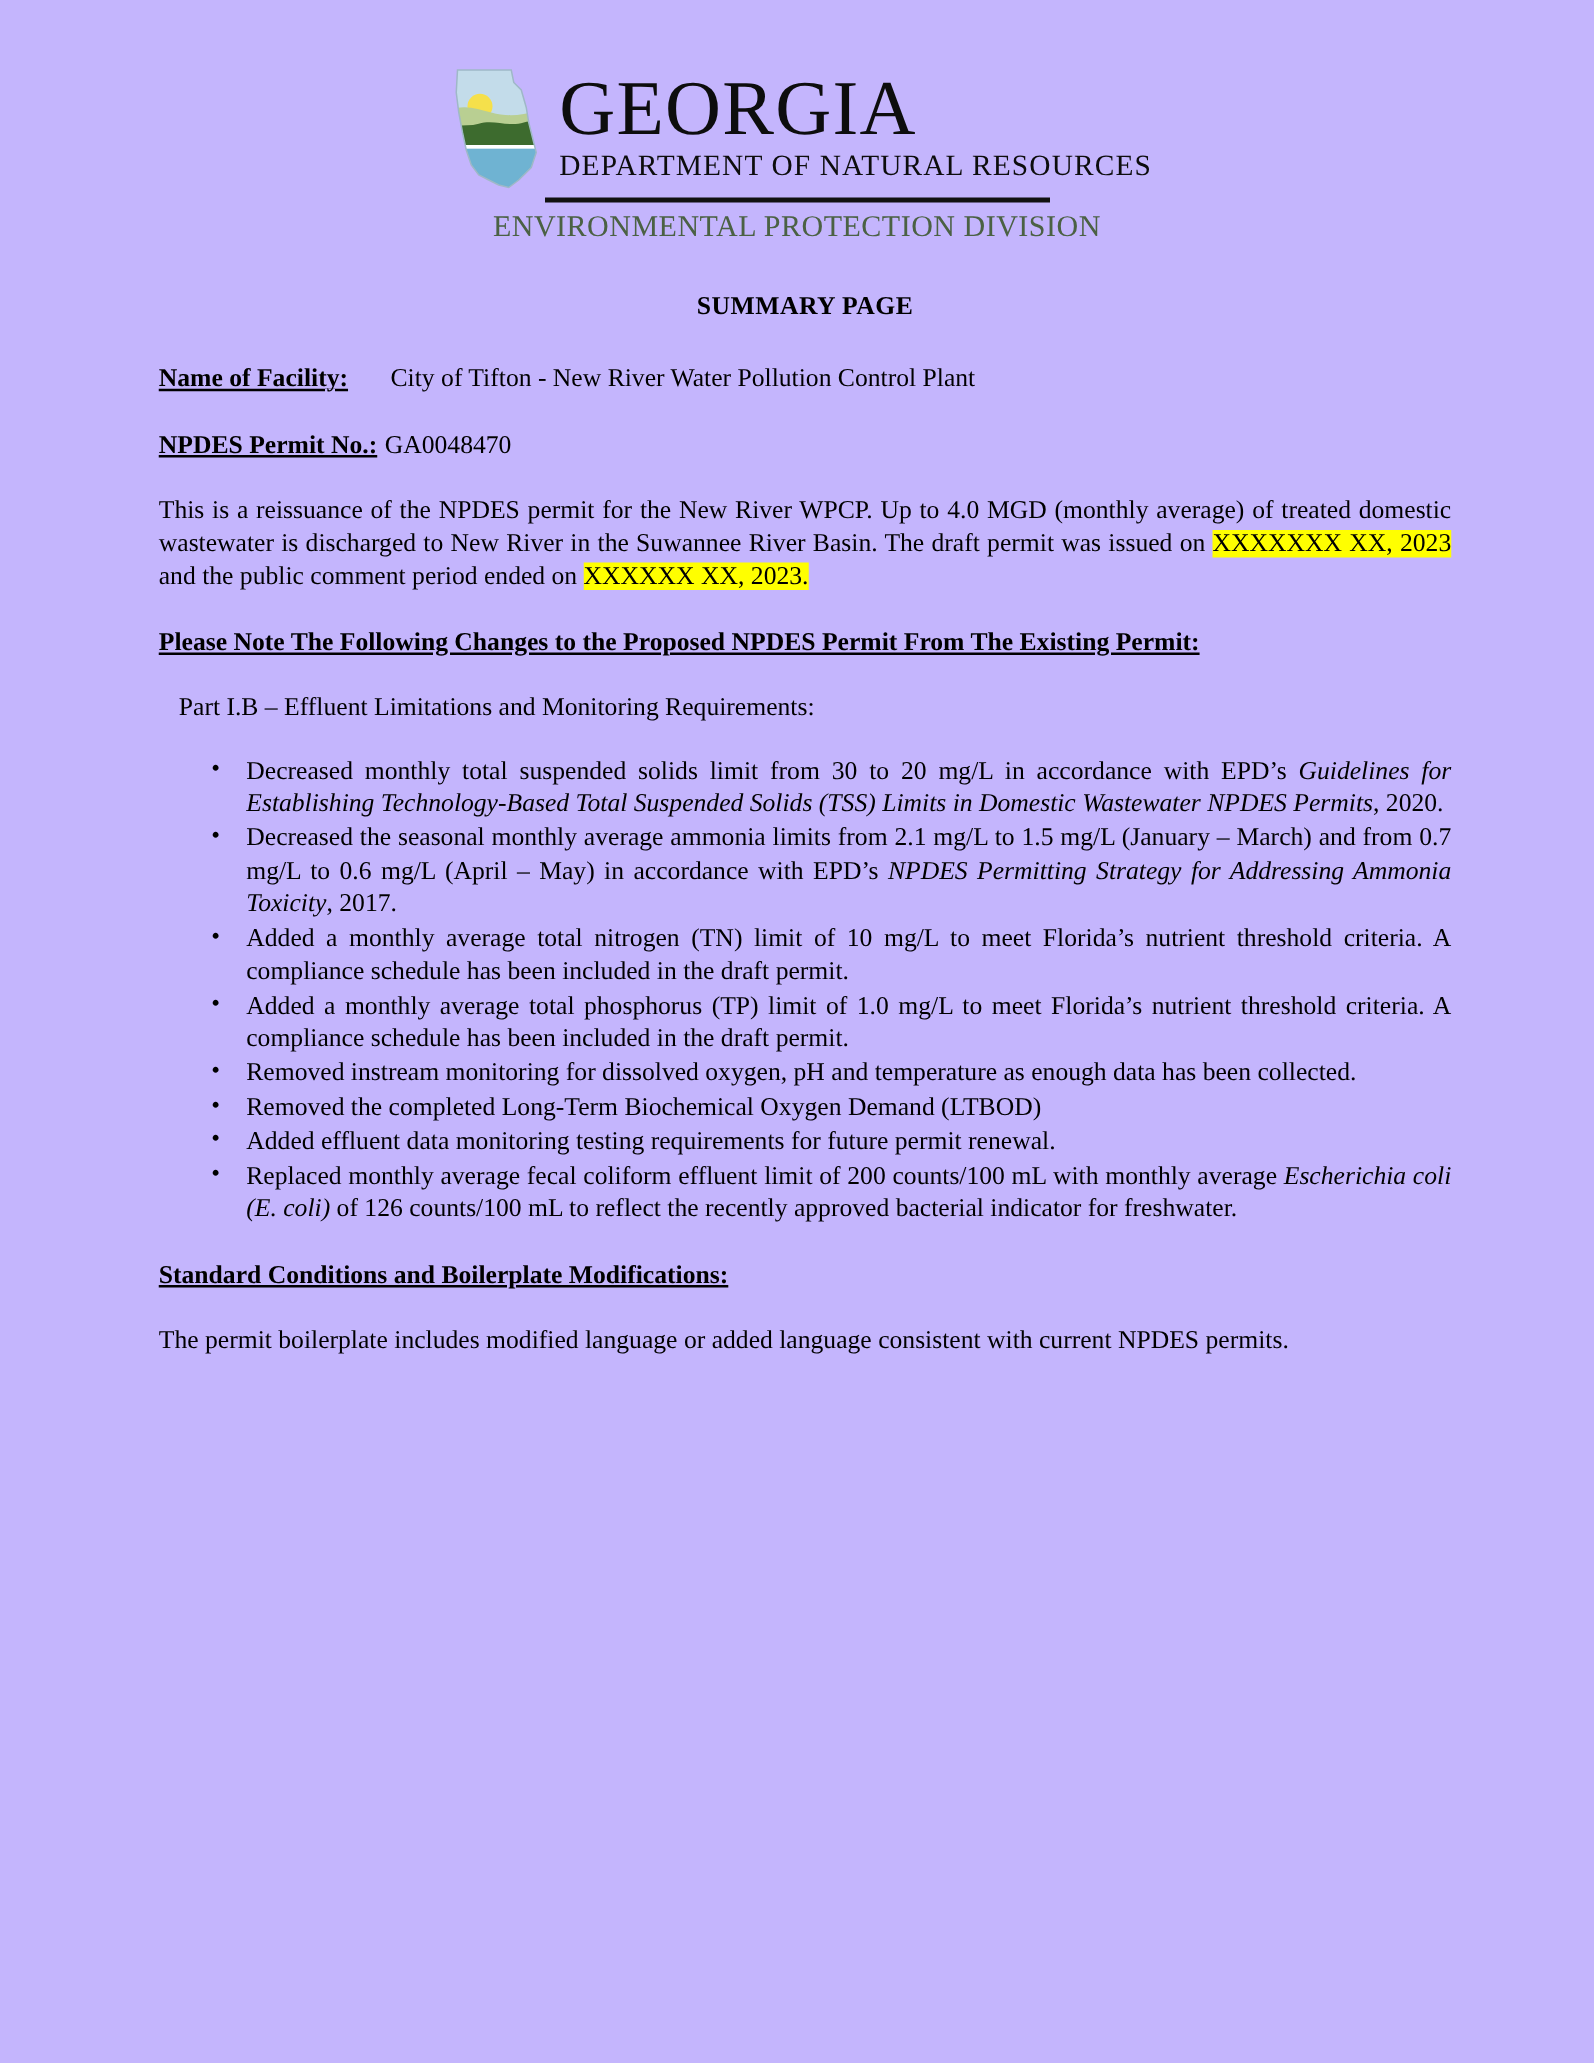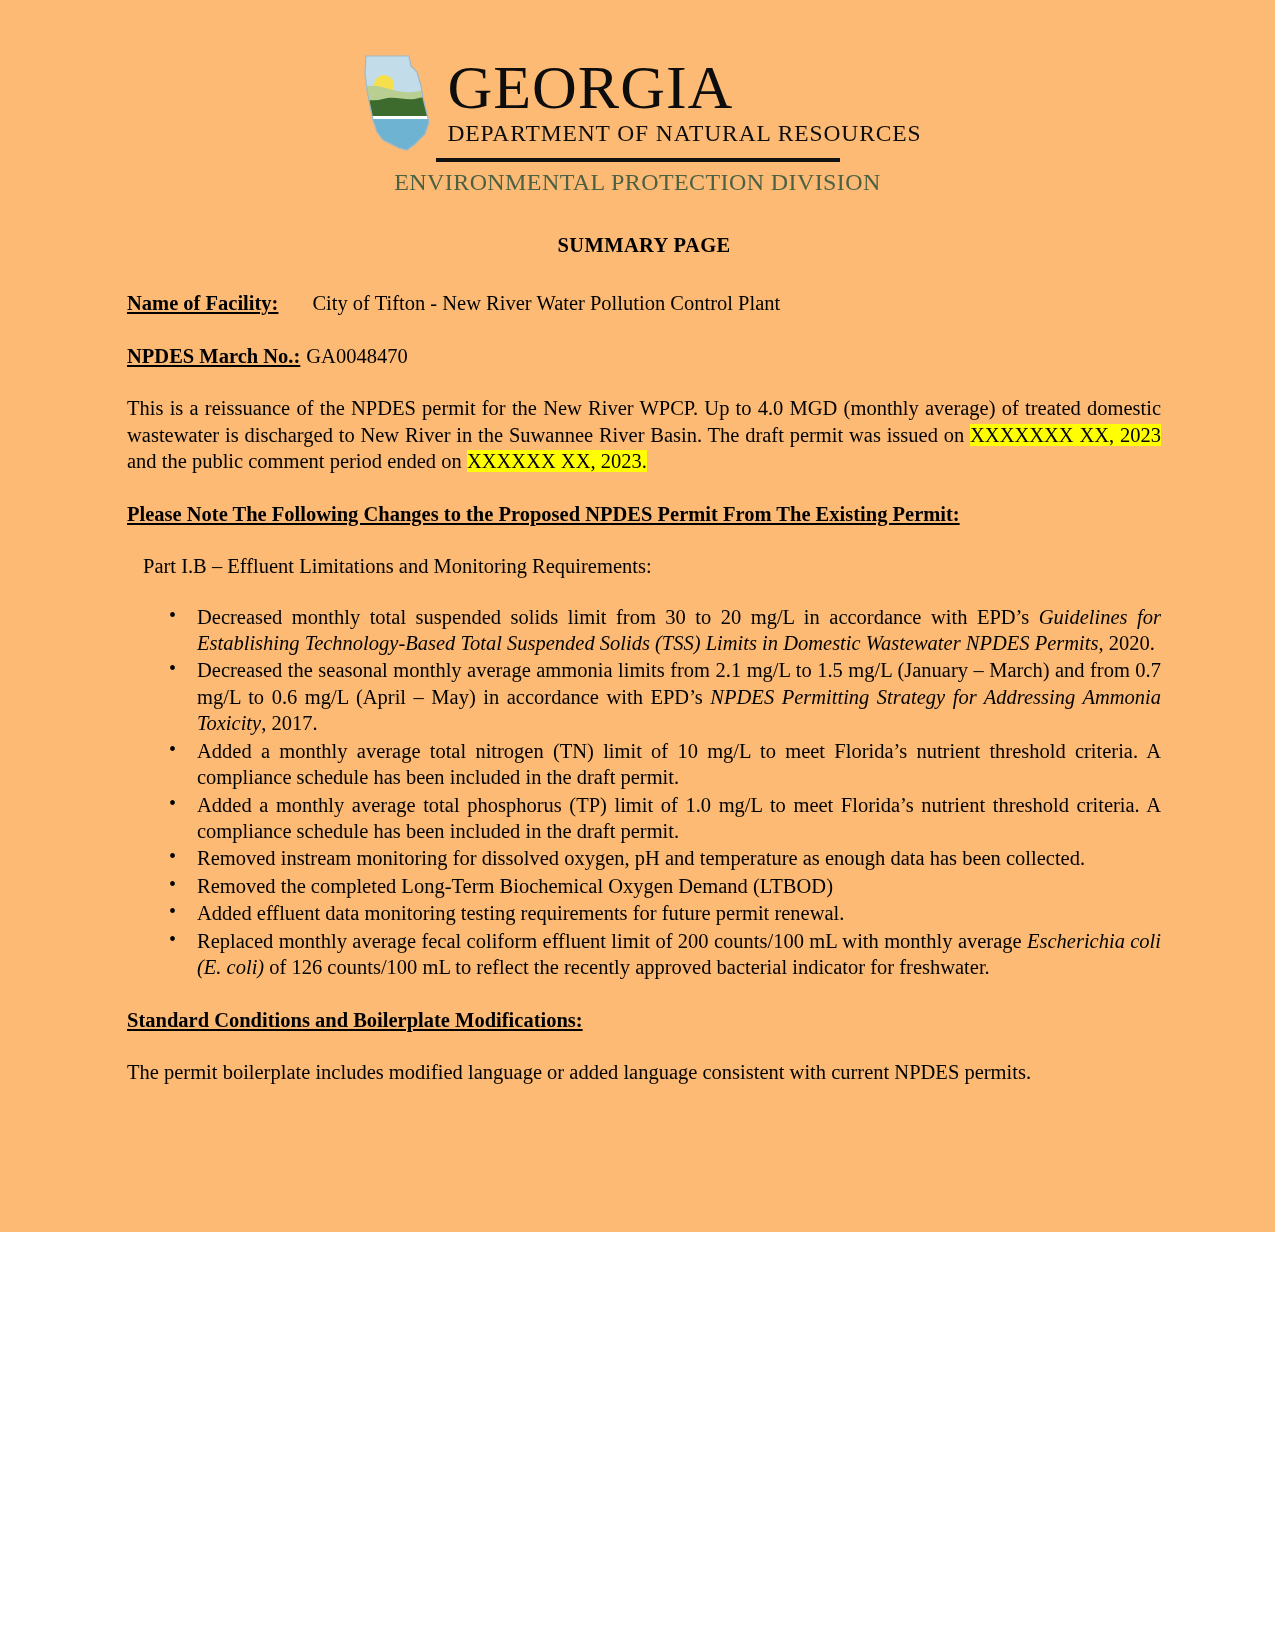--- a/index.html
+++ b/index.html
@@ -3,22 +3,22 @@
 <meta charset="utf-8">
 <style>
   html, body {
     margin: 0;
     padding: 0;
     background: #ffffff;
   }
   .page {
     position: relative;
     width: 1275px;
-    height: 1232px;
-    background: #fdba74;
+    height: 1650px;
+    background: #c4b5fd;
     margin: 0 auto;
     font-family: "Liberation Serif", "DejaVu Serif", serif;
     color: #000000;
     overflow: hidden;
     box-sizing: border-box;
   }
 
   
   .logo-block {
     position: absolute;
@@ -217,21 +217,21 @@
 
   <div class="content">
 
     <div class="doc-title">SUMMARY PAGE</div>
 
     <div class="field-row">
       <span class="field-label">Name of Facility:</span><span class="field-value fac-value">City of Tifton - New River Water Pollution Control Plant</span>
     </div>
 
     <div class="field-row">
-      <span class="field-label">NPDES March No.:</span><span class="field-value">GA0048470</span>
+      <span class="field-label">NPDES Permit No.:</span><span class="field-value">GA0048470</span>
     </div>
 
     <p class="para"><span>This is a reissuance of the NPDES permit for the New River WPCP. Up to 4.0 MGD (monthly average) of treated domestic wastewater is discharged to New River in the Suwannee River Basin. The draft permit was issued on </span><span class="hl">XXXXXXX XX, 2023</span><span> and the public comment period ended on </span><span class="hl">XXXXXX XX, 2023.</span></p>
 
     <div class="section-head">Please Note The Following Changes to the Proposed NPDES Permit From The Existing Permit:</div>
 
     <div class="plain-line">Part I.B – Effluent Limitations and Monitoring Requirements:</div>
 
     <ul class="bullets">
       <li><span>Decreased monthly total suspended solids limit from 30 to 20 mg/L in accordance with EPD’s </span><em>Guidelines for Establishing Technology-Based Total Suspended Solids (TSS) Limits in Domestic Wastewater NPDES Permits</em><span>, 2020.</span></li>

